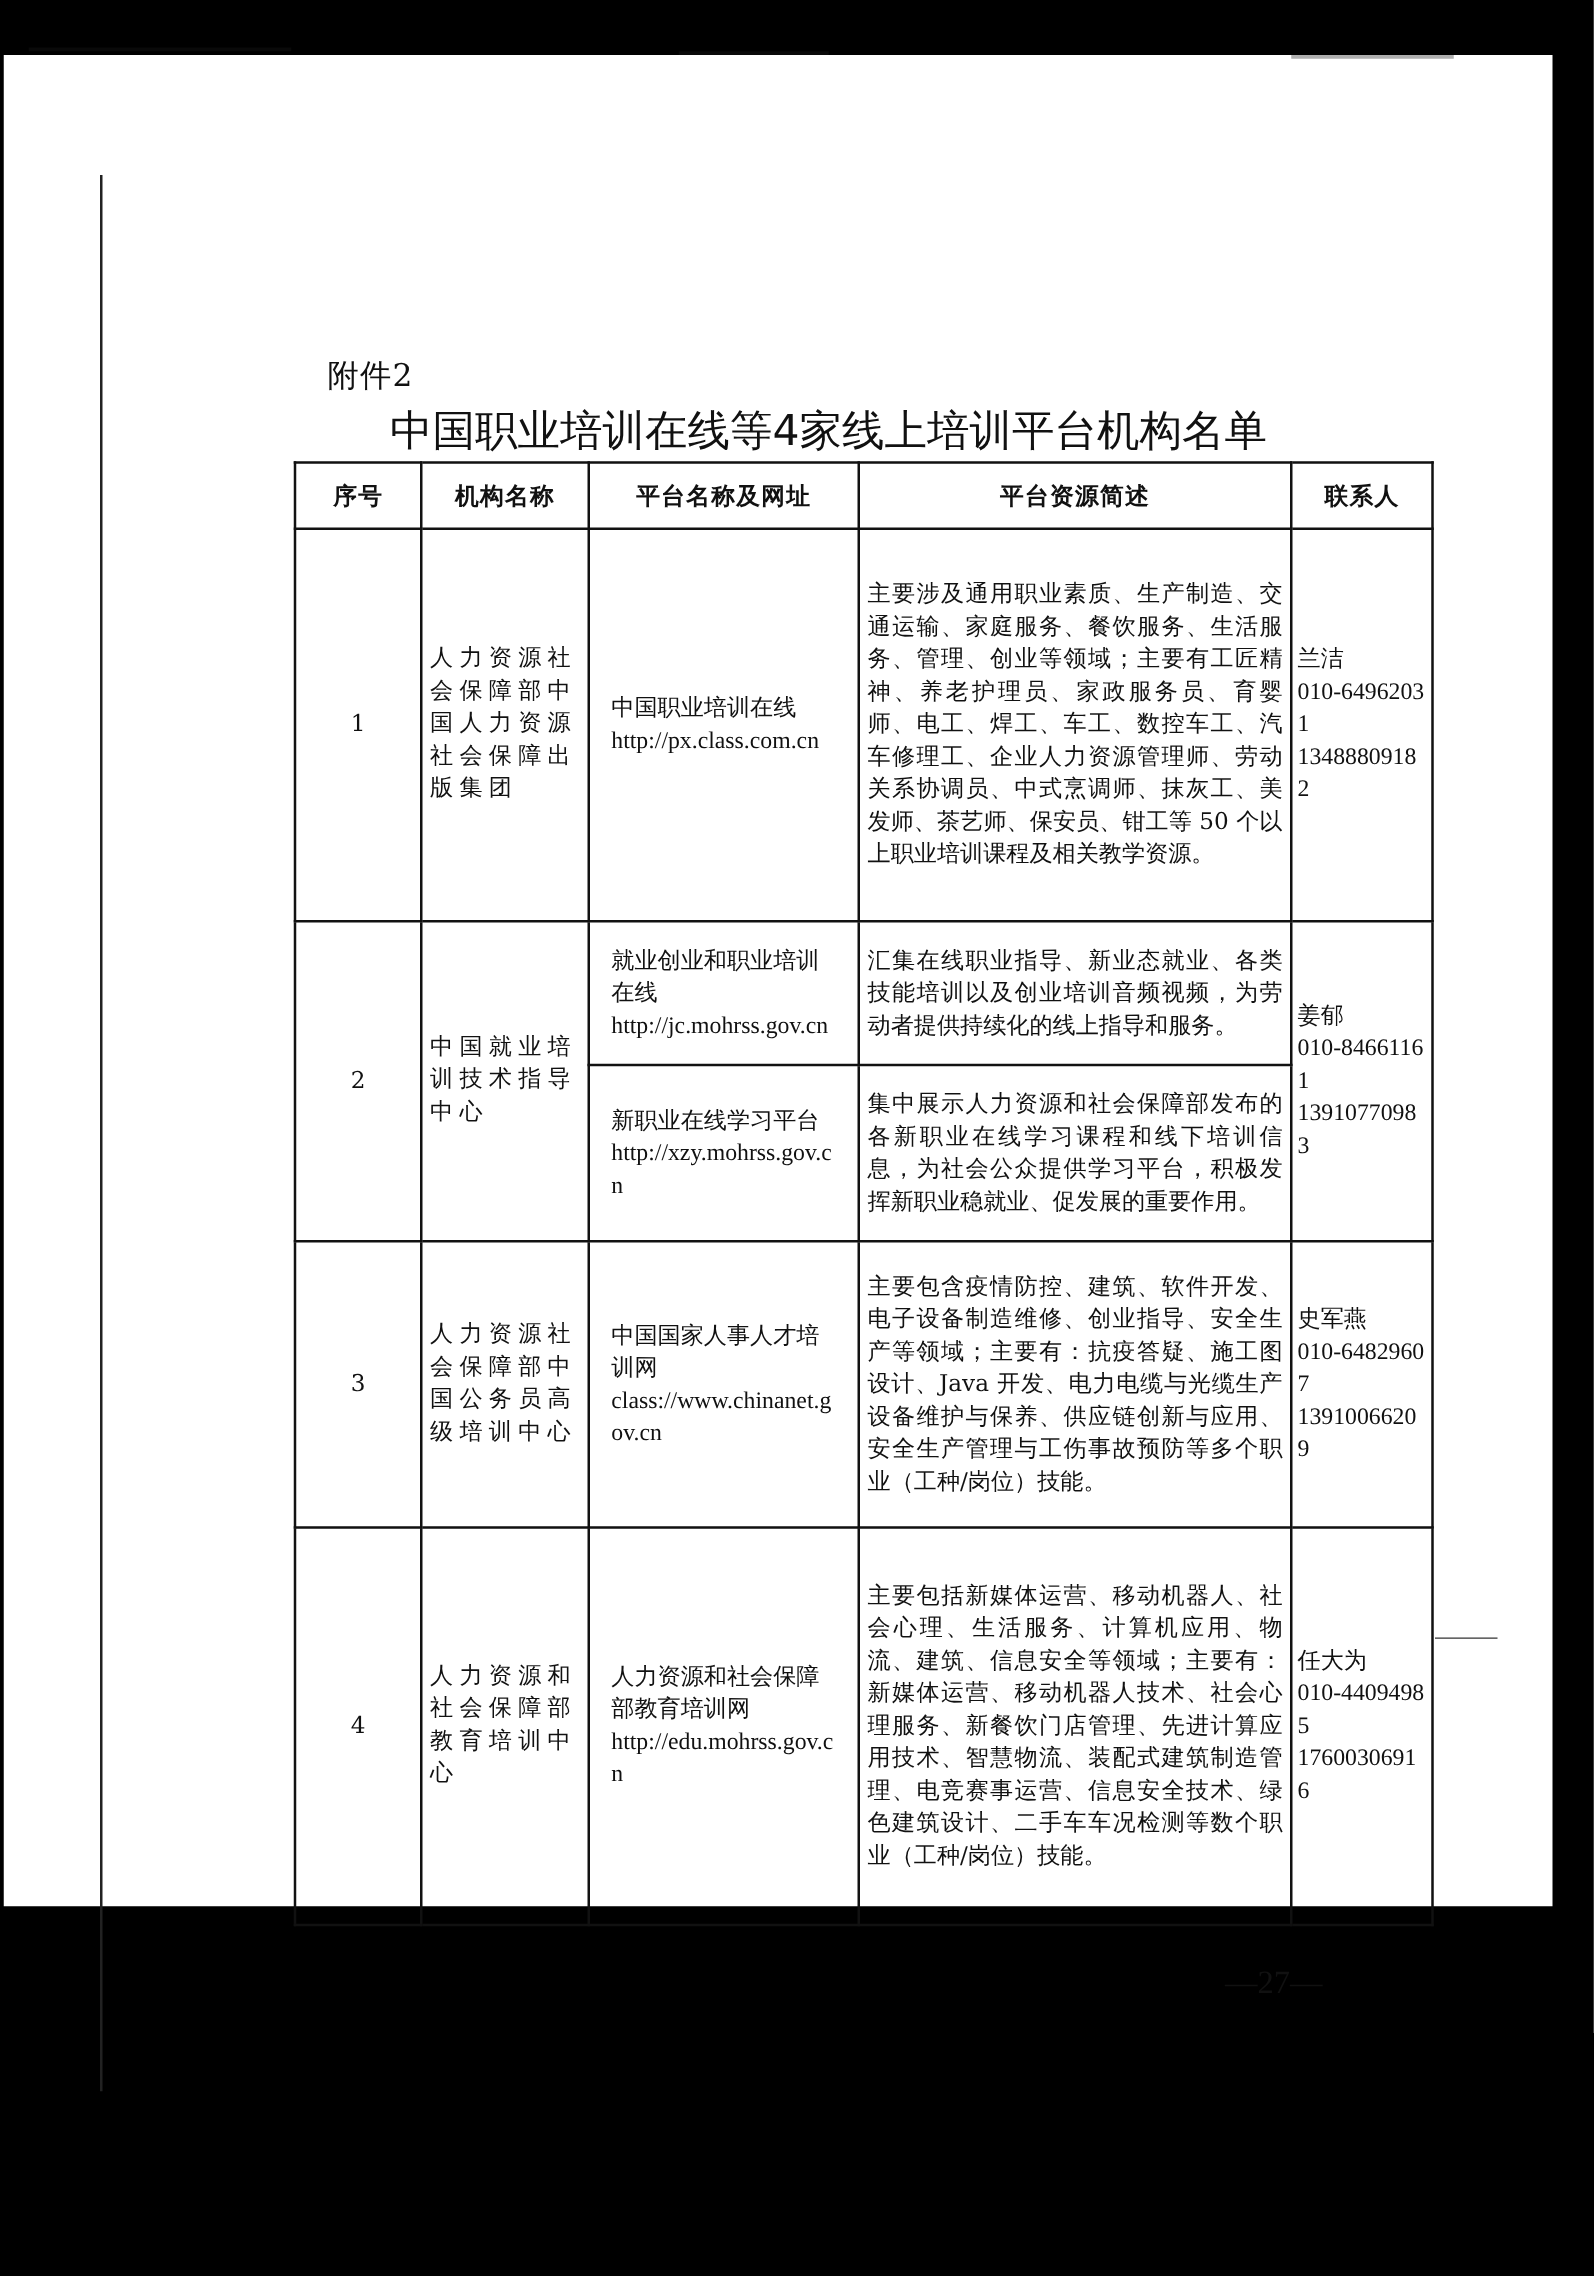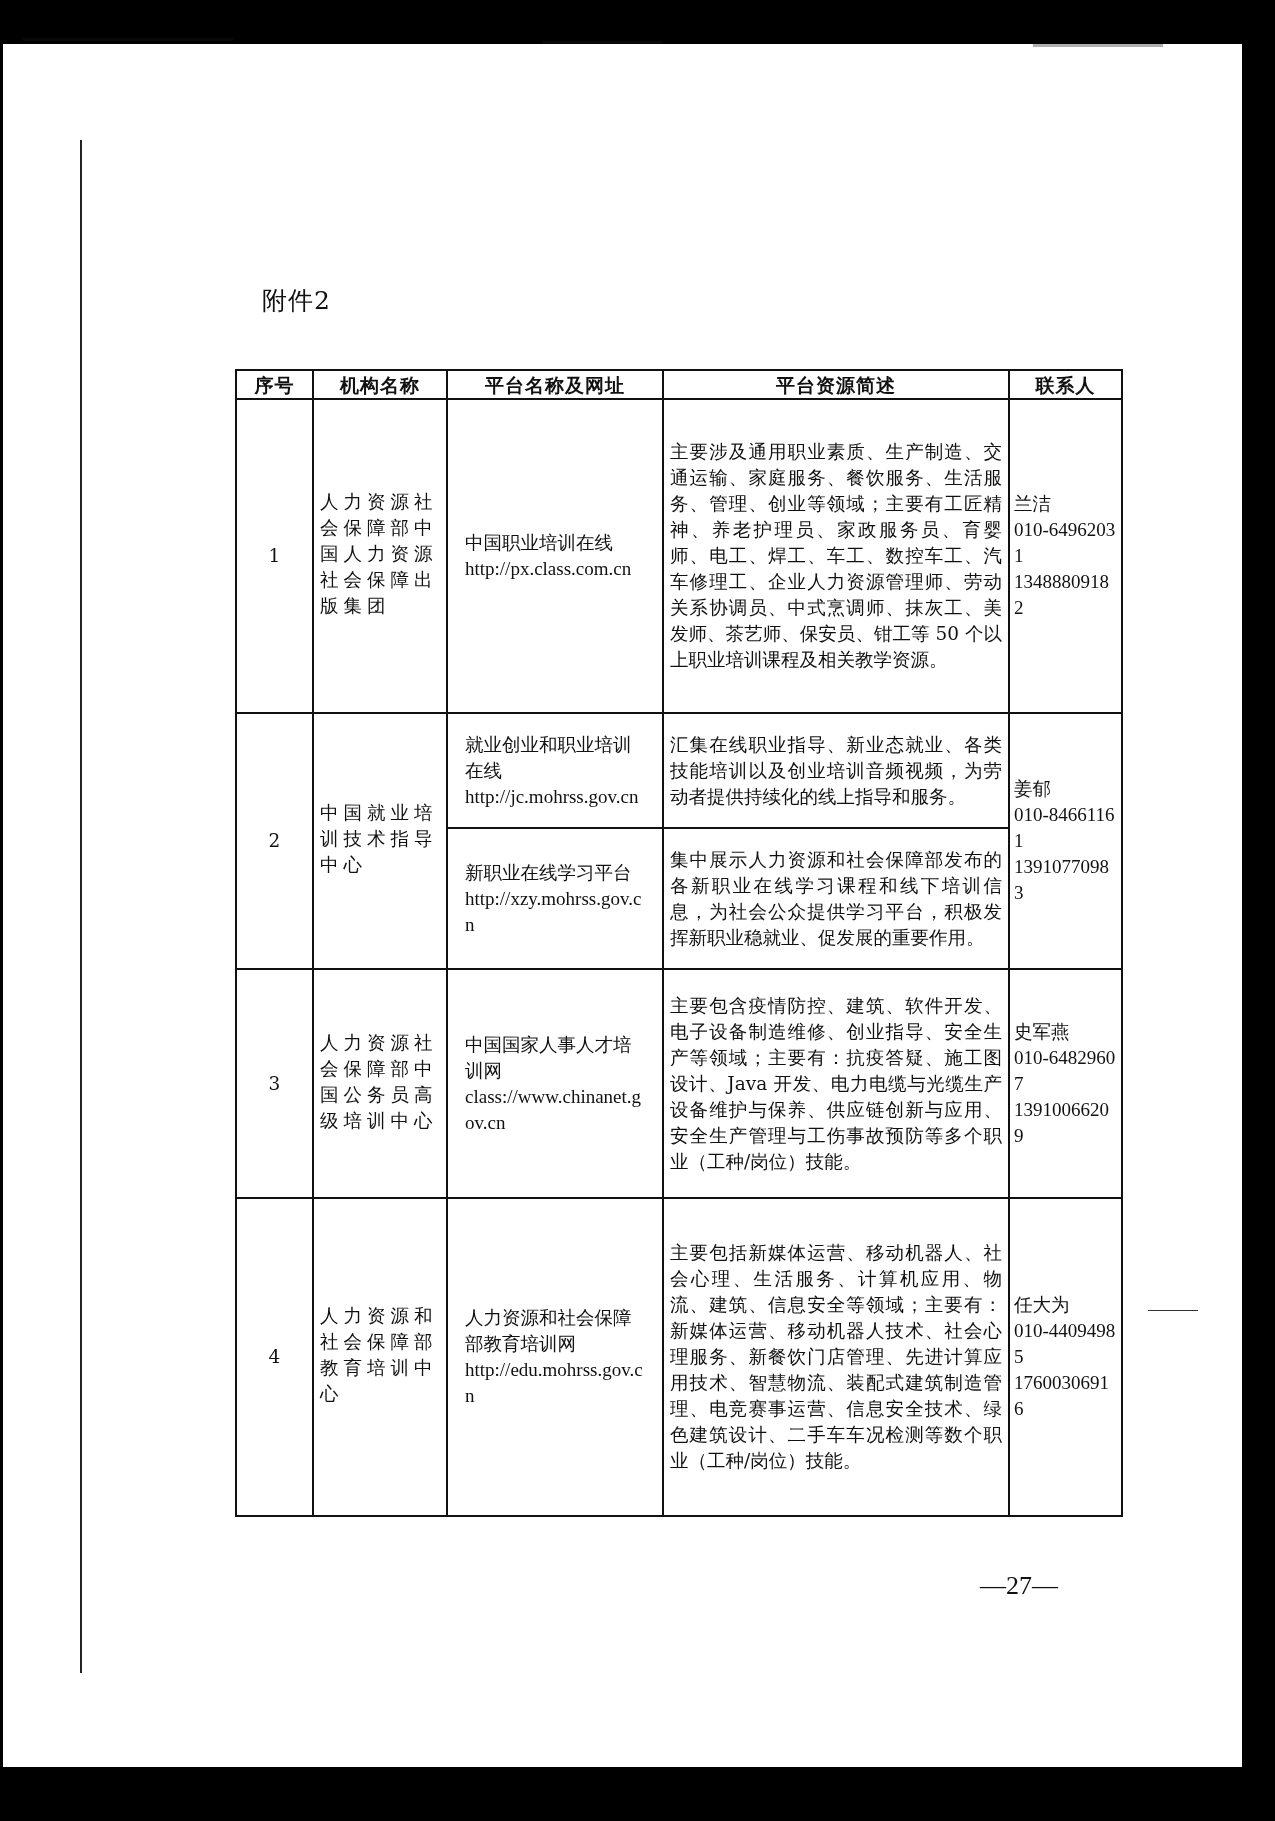--- a/index.html
+++ b/index.html
@@ -3,21 +3,21 @@
 <meta charset="utf-8">
 <style>
   html, body { margin: 0; padding: 0; }
   body {
     width: 1275px; height: 1821px; position: relative; overflow: hidden;
     background: #000000;
     font-family: "DejaVu Serif", "Liberation Serif", serif;
     color: #111111;
   }
   .page {
-    position: absolute; left: 3px; top: 44px; width: 1239px; height: 1723px;
+    position: absolute; left: 3px; top: 44px; width: 1239px; height: 1481px;
     background: #ffffff;
   }
   .scan-noise {
     position: absolute; height: 3px; background: #1a1a1a; opacity: 0.55;
   }
   .margin-line {
     position: absolute; left: 77px; top: 96px; width: 2px; height: 1533px;
     background: #222;
   }
   .annex {
@@ -29,21 +29,21 @@
     position: absolute; left: 309px; top: 278px; width: 680px;
     font-size: 34px; white-space: nowrap; letter-spacing: 0px;
     font-family: "DejaVu Sans", sans-serif; font-weight: normal;
   }
   table.list {
     position: absolute; left: 232px; top: 325px;
     border-collapse: collapse; table-layout: fixed;
     font-size: 18.5px; line-height: 26px;
   }
   table.list td, table.list th {
-    border: 2px solid #111; padding: 0; vertical-align: middle;
+    border: 2px solid #111; padding: 12px; vertical-align: middle;
   }
   table.list th {
     height: 27px; font-size: 19px; font-weight: bold; text-align: center;
     font-family: "DejaVu Sans", sans-serif; letter-spacing: 1px;
   }
   .c-no { width: 75px; text-align: center; }
   .c-org { width: 120px; padding: 0 6px !important; letter-spacing: 5px; font-family: Liberation Mono, monospace; }
   .c-plat { width: 180px; padding: 0 17px !important; word-break: break-all; }
   .c-desc { width: 332px; padding: 12px 6px !important; text-align: justify; }
   .c-contact { width: 103px; padding: 0 4px !important; word-break: break-all; }
@@ -59,20 +59,21 @@
 <body>
 
 <div class="page">
   <div class="scan-noise" style="left:20px;top:-6px;width:210px;opacity:.35"></div>
   <div class="scan-noise" style="left:540px;top:-3px;width:120px;opacity:.35"></div>
   <div class="scan-noise" style="left:1030px;top:0px;width:130px;opacity:.35"></div>
   <div class="margin-line"></div>
   <div class="stray" style="left:1145px;top:1266px;width:50px;"></div>
 
   <div class="annex">附件2</div>
+  <div class="title">中国职业培训在线等4家线上培训平台机构名单</div>
 
   <table class="list">
     <colgroup>
       <col style="width:75px">
         <col style="width:122px">
         <col style="width:182px">
         <col style="width:334px">
         <col style="width:105px">
     </colgroup>
     <thead>

